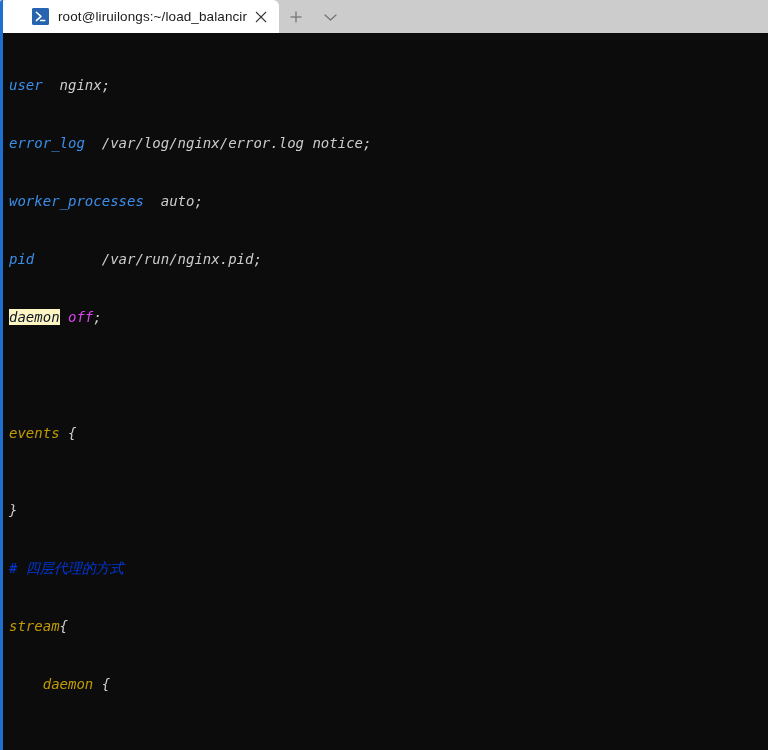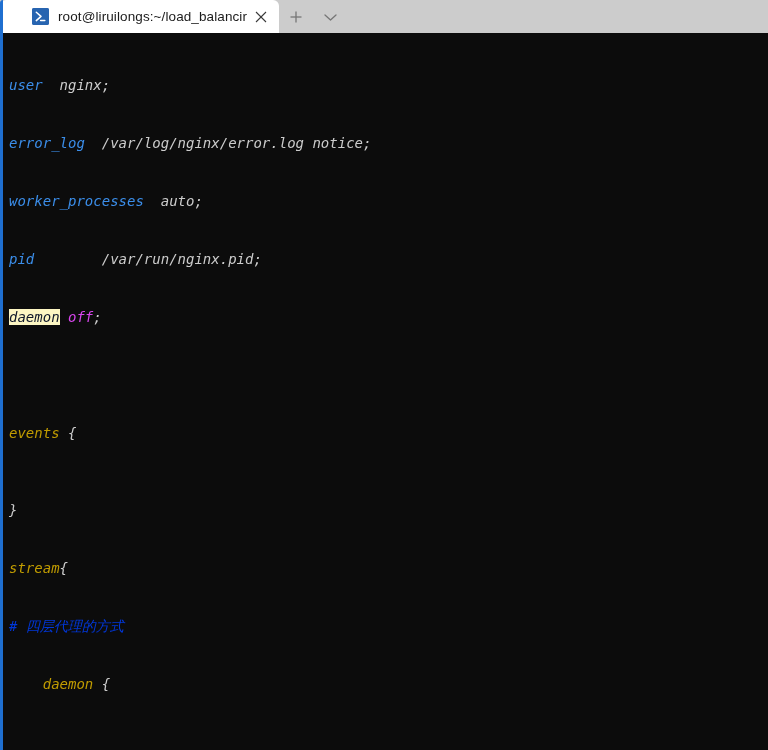--- a/index.html
+++ b/index.html
@@ -173,24 +173,24 @@
 
 <div class="line"><span class="hl">daemon</span><span class="v"> </span><span class="r">off</span><span class="v">;</span></div>
 
 <div class="line"> </div>
 
 <div class="line"><span class="blk">events</span><span class="v"> {</span></div>
 
 
 <div class="line"><span class="v">}</span></div>
 
+<div class="line"><span class="cm"># </span><span class="cm">四层代理的方式</span></div>
+
 <div class="line"><span class="blk">stream</span><span class="v">{</span></div>
 
-<div class="line"><span class="cm"># </span><span class="cm">四层代理的方式</span></div>
-
 <div class="line"><span class="v">    </span><span class="blk">daemon</span><span class="v"> {</span></div>
 
 
 
 
 
 
 
 
 

